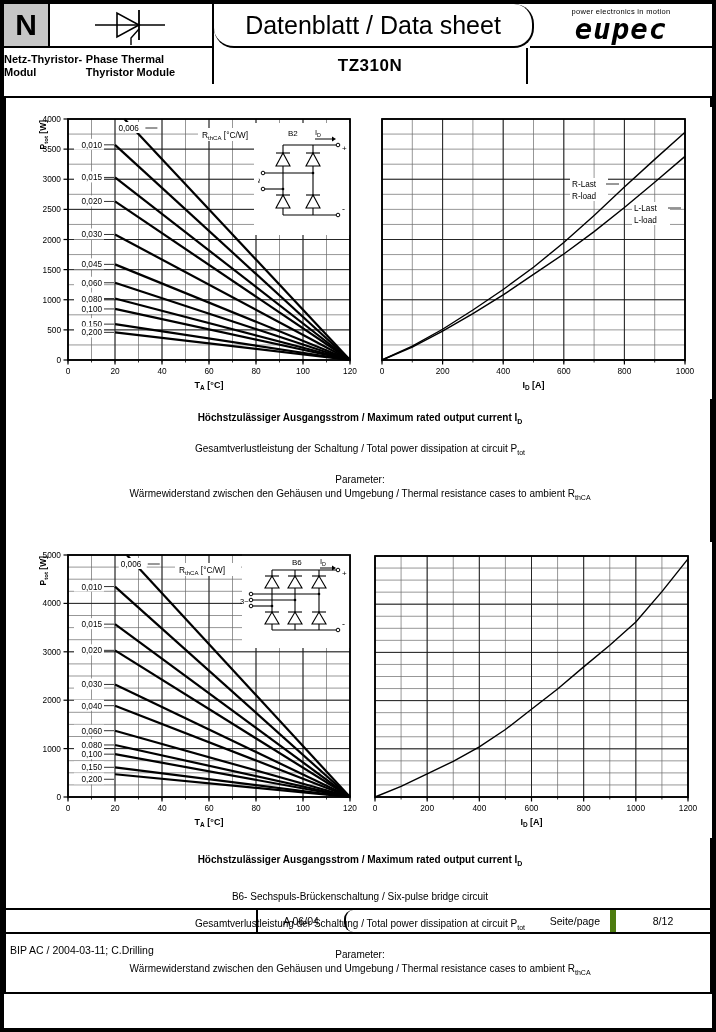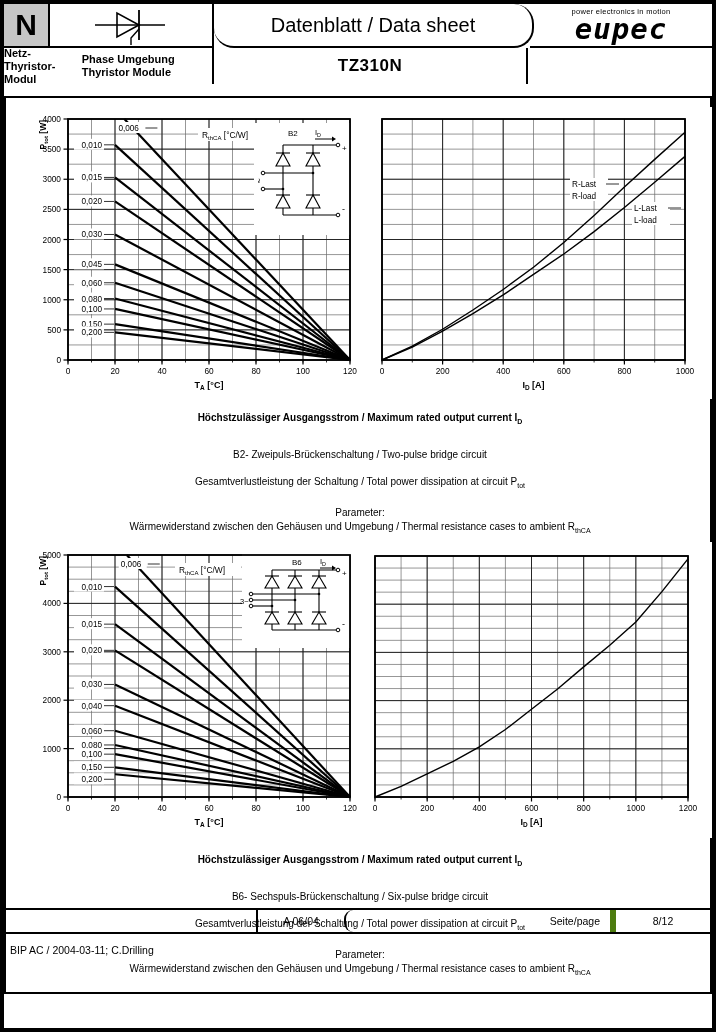--- a/index.html
+++ b/index.html
@@ -7,21 +7,21 @@
         font-family:"Liberation Sans",sans-serif;color:#000;}
   .abs{position:absolute;}
   
   #hdr{position:absolute;left:0px;top:0px;width:708px;height:80px;}
   .hcell{position:absolute;box-sizing:border-box;}
   #hdr .b-r{border-right:2px solid #000;}
   #hdr .b-b{border-bottom:2px solid #000;}
   #badge{left:0;top:0;width:46px;height:44px;background:#c6c6c6;border-right:2px solid #000;border-bottom:2px solid #000;
          display:flex;align-items:center;justify-content:center;font-weight:bold;font-size:30px;}
   #symcell{left:46px;top:0;width:164px;height:44px;display:flex;align-items:center;justify-content:center;}
-  #titlecell{left:210px;top:0;width:320px;height:44px;display:flex;align-items:center;justify-content:center;font-size:20px;border-radius:20px;}
+  #titlecell{left:210px;top:0;width:320px;height:44px;display:flex;align-items:center;justify-content:center;font-size:25px;border-radius:20px;}
   #brandcell{left:526px;top:0;width:182px;height:44px;text-align:center;}
   #modcell{left:0;top:44px;width:210px;height:36px;display:flex;flex-direction:row;align-items:center;justify-content:center;
            font-weight:bold;font-size:11px;line-height:13px;}
   #partcell{left:210px;top:44px;width:314px;height:36px;display:flex;align-items:center;justify-content:center;
             font-weight:bold;font-size:17px;letter-spacing:0.5px;}
   #emptycell{left:526px;top:44px;width:182px;height:36px;}
   #tagline{font-size:7.5px;margin-top:3px;letter-spacing:0.3px;}
   #logotext{font-family:"DejaVu Sans Mono",monospace;font-weight:bold;font-size:29px;line-height:26px;letter-spacing:1px;font-style:italic;}
   
   #frame{position:absolute;left:0px;top:92px;width:708px;height:898px;border:2px solid #000;box-sizing:border-box;}
@@ -57,21 +57,21 @@
         <polyline points="48,26 40,35 40,42" fill="none" stroke="#000" stroke-width="1.4"></polyline>
       </svg>
     </div>
     <div id="titlecell" class="hcell b-r b-b">Datenblatt / Data sheet</div>
     <div id="brandcell" class="hcell b-b">
       <div id="tagline">power electronics in motion</div>
       <div id="logotext">eupec</div>
     </div>
     <div id="modcell" class="hcell b-r">
       <div>Netz-Thyristor-Modul</div>
-      <div>Phase Umgebung Thyristor Module</div>
+      <div>Phase Thermal Thyristor Module</div>
     </div>
     <div id="partcell" class="hcell b-r">TZ310N</div>
     <div id="emptycell" class="hcell"></div>
   </div>
 
   <div id="frame">
 
     <svg id="chart0" class="abs" style="left:26px;top:9px" width="334" height="292" viewBox="0 0 334 292">
         <rect x="0" y="0" width="334" height="292" fill="#fff"></rect>
         <line x1="36" y1="12" x2="36" y2="253" stroke="#6a6a6a" stroke-width="0.7"></line>
@@ -320,21 +320,20 @@
         <text x="196.8" y="267" font-size="8.3" text-anchor="middle" fill="#000" font-family="&quot;Liberation Sans&quot;,sans-serif">600</text>
         <line x1="257.4" y1="253" x2="257.4" y2="257.5" stroke="#000" stroke-width="1.2"></line>
         <text x="257.4" y="267" font-size="8.3" text-anchor="middle" fill="#000" font-family="&quot;Liberation Sans&quot;,sans-serif">800</text>
         <line x1="318" y1="253" x2="318" y2="257.5" stroke="#000" stroke-width="1.2"></line>
         <text x="318" y="267" font-size="8.3" text-anchor="middle" fill="#000" font-family="&quot;Liberation Sans&quot;,sans-serif">1000</text>
         <text x="166.5" y="281" font-size="9" text-anchor="middle" fill="#000" font-family="&quot;Liberation Sans&quot;,sans-serif" font-weight="bold"><tspan>I</tspan><tspan dy="2.2" font-size="6.4799999999999995">D</tspan><tspan dy="-2.2"> [A]</tspan></text>
       </svg>
 
     <div class="caption" style="top:314px">
       <div class="cap-heading"><span>Höchstzulässiger Ausgangsstrom / Maximum rated output current I</span><sub>D</sub></div>
-      <div class="gap1"><span>B2- Zweipuls-Brückenschaltung / Two-pulse bridge circuit</span></div>
       <div class="gap2"><span>Gesamtverlustleistung der Schaltung / Total power dissipation at circuit P</span><sub>tot</sub></div>
       <div class="gap2">Parameter:</div>
       <div class="gap3"><span>Wärmewiderstand zwischen den Gehäusen und Umgebung / Thermal resistance cases to ambient R</span><sub>thCA</sub></div>
     </div>
 
     <svg id="chart2" class="abs" style="left:26px;top:444px" width="334" height="296" viewBox="0 0 334 296">
         <rect x="0" y="0" width="334" height="296" fill="#fff"></rect>
         <line x1="36" y1="13" x2="36" y2="255" stroke="#6a6a6a" stroke-width="0.7"></line>
         <line x1="59.5" y1="13" x2="59.5" y2="255" stroke="#6a6a6a" stroke-width="0.7"></line>
         <line x1="83" y1="13" x2="83" y2="255" stroke="#6a6a6a" stroke-width="0.7"></line>

